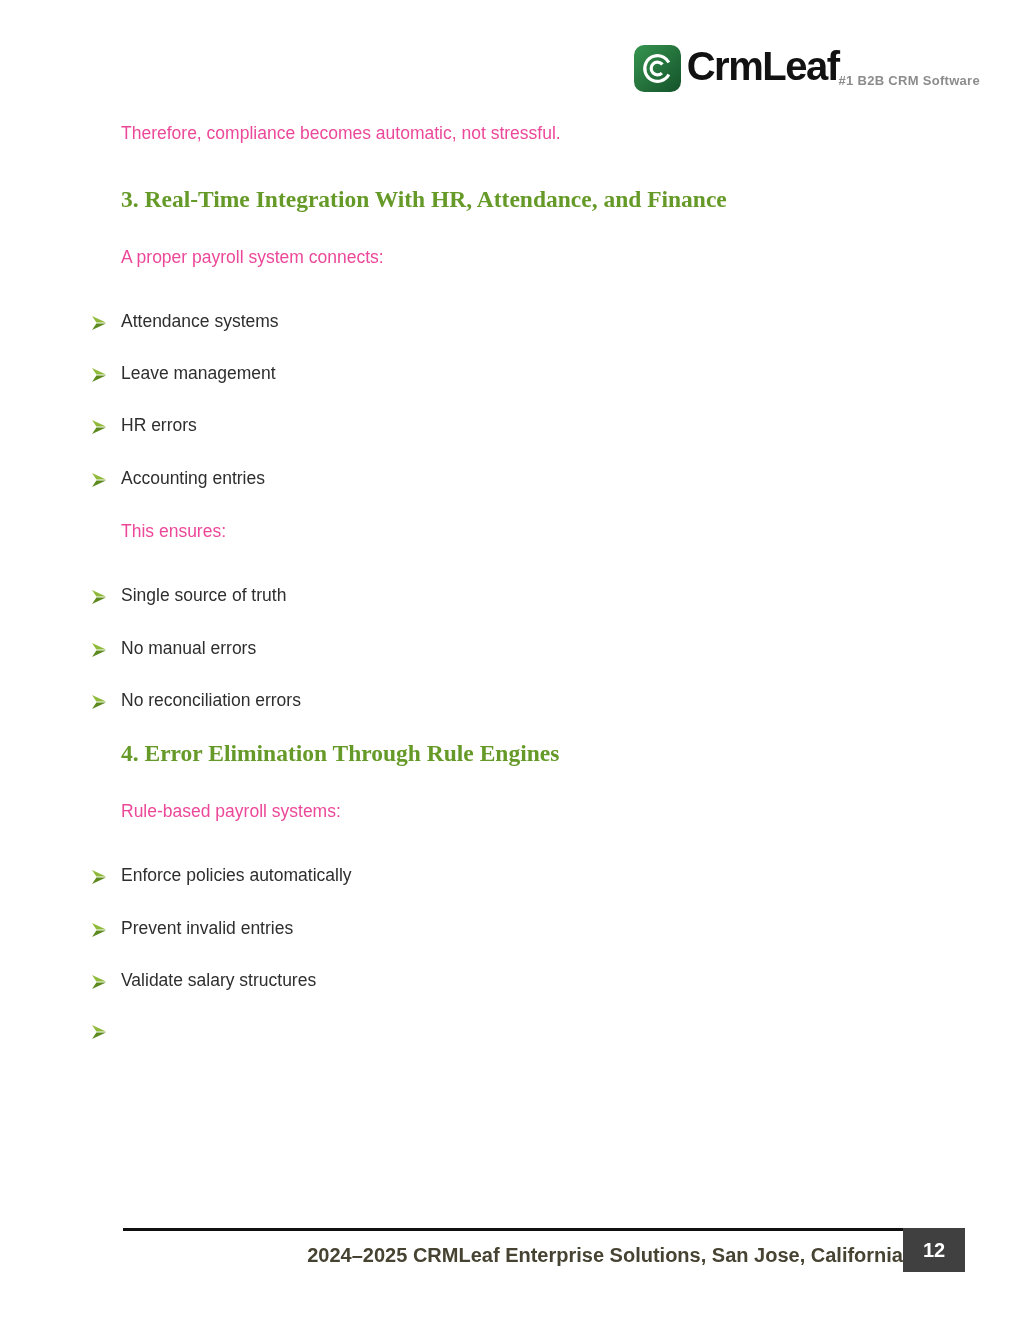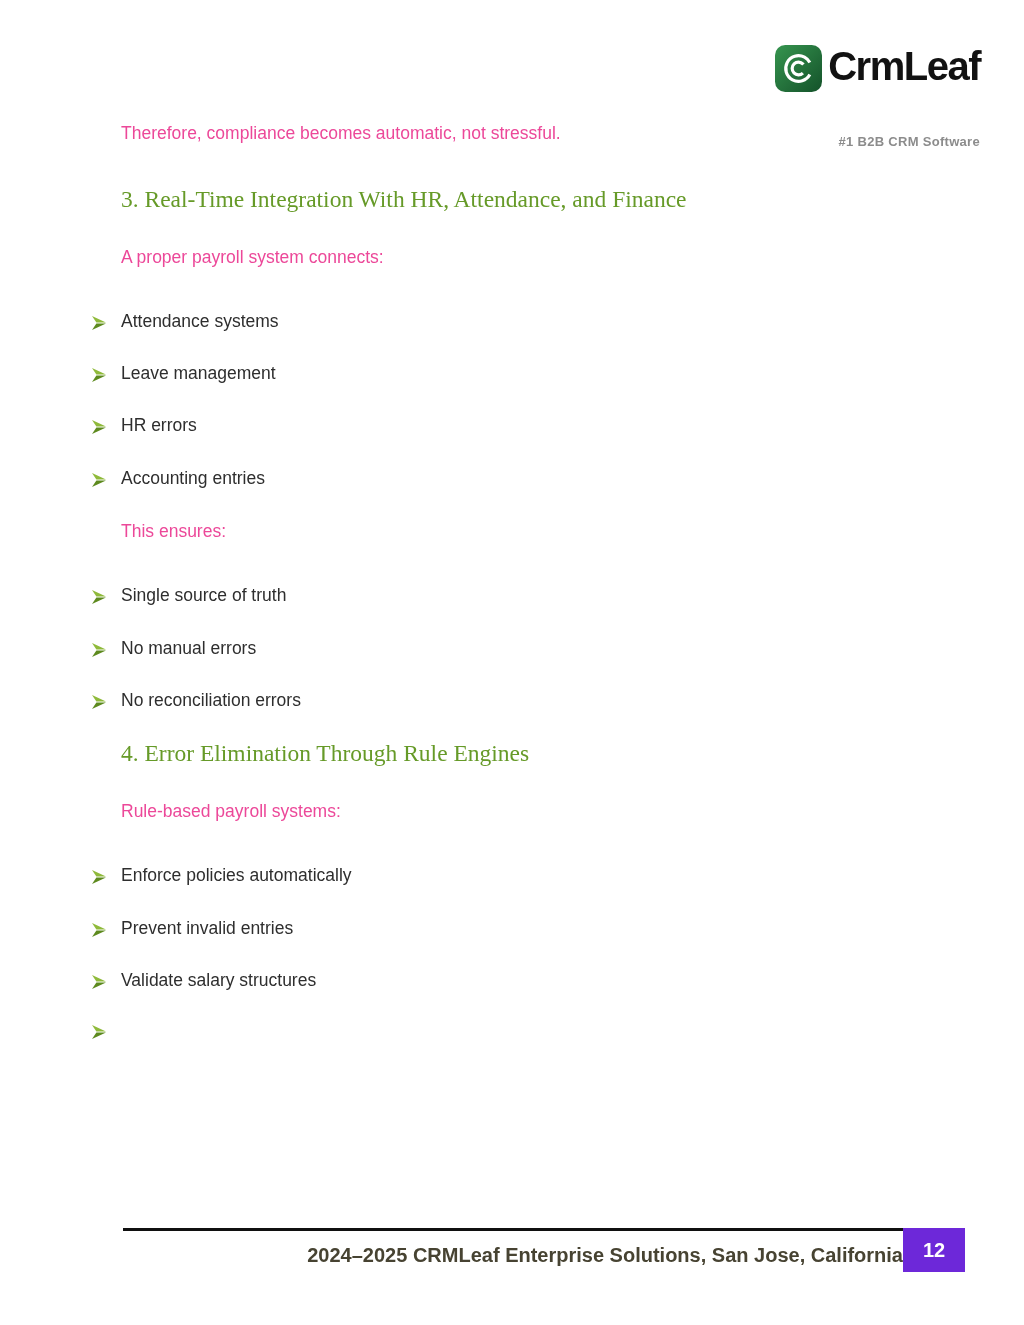--- a/index.html
+++ b/index.html
@@ -18,21 +18,21 @@
   .logo {
     position: absolute;
     top: 44px;
     right: 44px;
     display: flex;
     align-items: flex-start;
     gap: 6px;
   }
   .logo-icon { width: 47px; height: 47px; margin-top: 1px; }
   .logo-icon svg { display: block; width: 100%; height: 100%; }
-  .logo-text-col { display: flex; flex-direction: column; align-items: flex-end; gap: 48px; }
+  .logo-text-col { display: flex; flex-direction: row; align-items: flex-end; }
   .logo-name {
     font-size: 40px;
     font-weight: 700;
     letter-spacing: -1.5px;
     color: #121212;
     line-height: 44px;
   }
   .logo-tagline {
     font-size: 13px;
     font-weight: 700;
@@ -47,21 +47,21 @@
     left: 121px;
     font-size: 17.5px;
     color: #ec4899;
     line-height: 22px;
     white-space: nowrap;
   }
   .heading {
     position: absolute;
     left: 121px;
     font-family: "Liberation Serif", serif;
-    font-weight: 400;
+    font-weight: 700;
     font-size: 23.5px;
     color: #669a28;
     line-height: 27px;
     white-space: nowrap;
   }
   .bullet {
     position: absolute;
     left: 90px;
     display: flex;
     align-items: center;
@@ -94,21 +94,21 @@
     font-weight: 700;
     color: #474332;
     white-space: nowrap;
   }
   .page-number-box {
     position: absolute;
     left: 903px;
     top: 1228px;
     width: 62px;
     height: 44px;
-    background: #6d28d9;
+    background: #404040;
     color: #ffffff;
     display: flex;
     align-items: center;
     justify-content: center;
     font-size: 20px;
     font-weight: 700;
   }
 </style>
 </head>
 <body>

